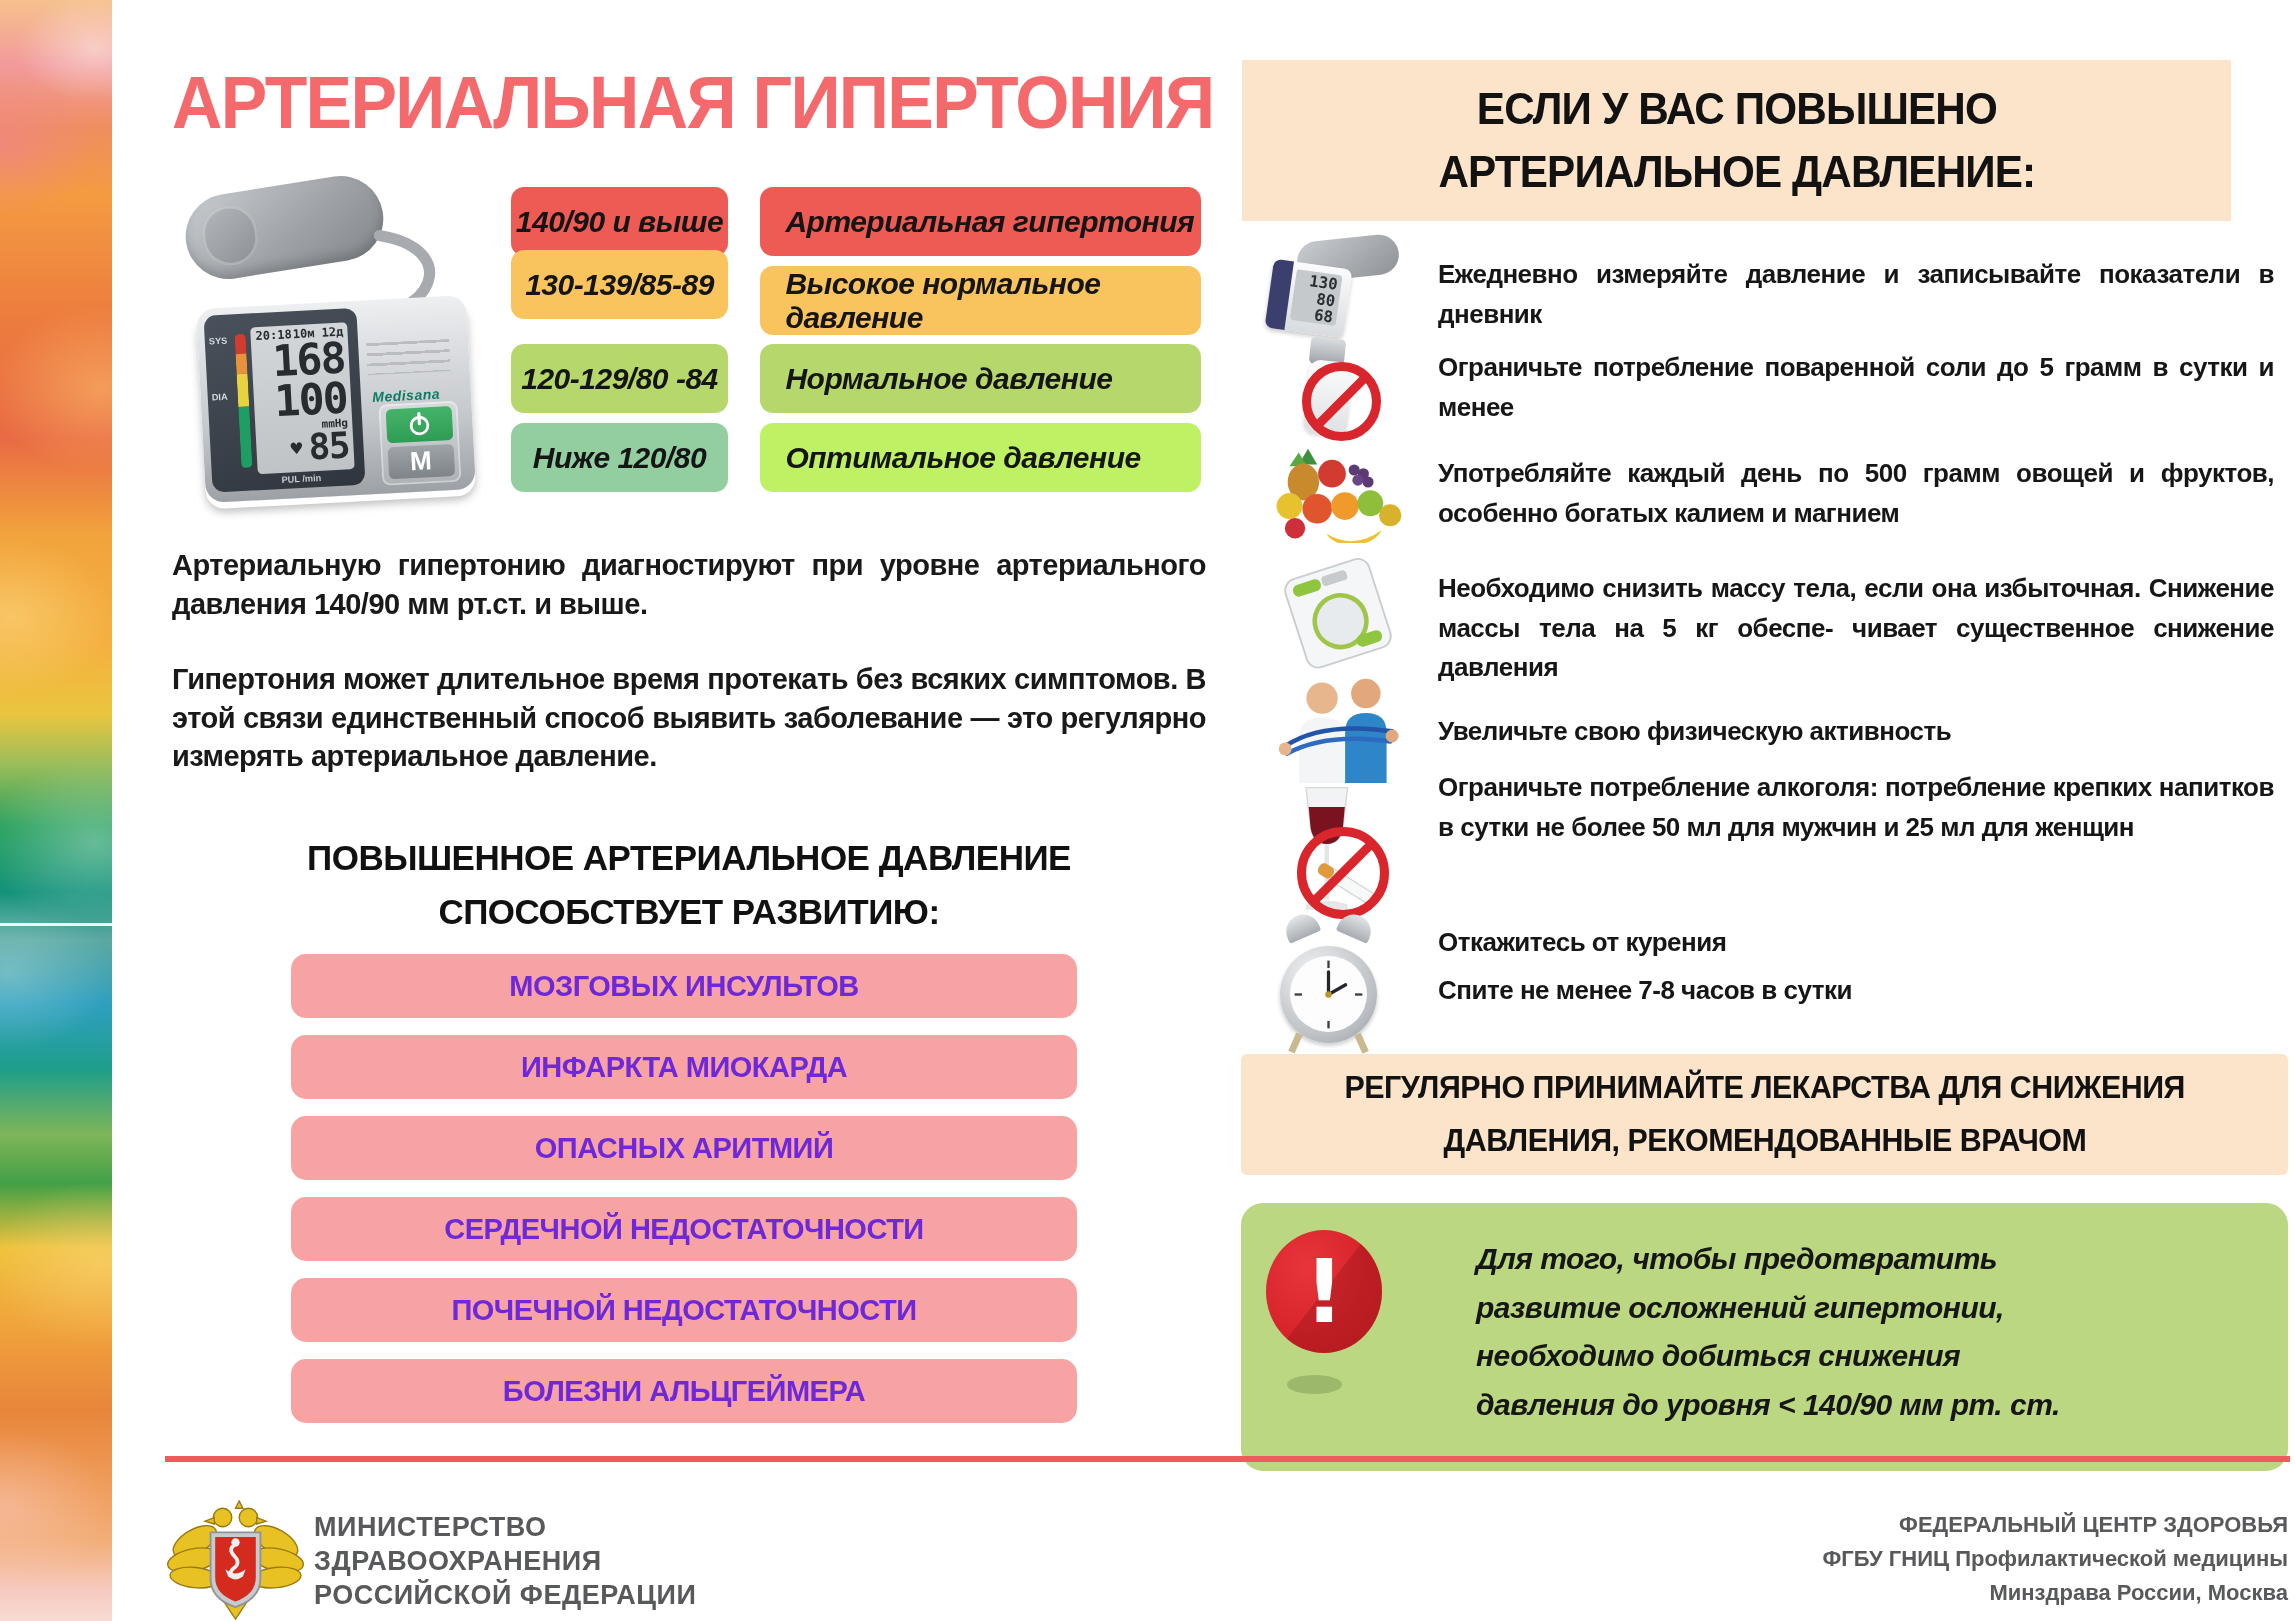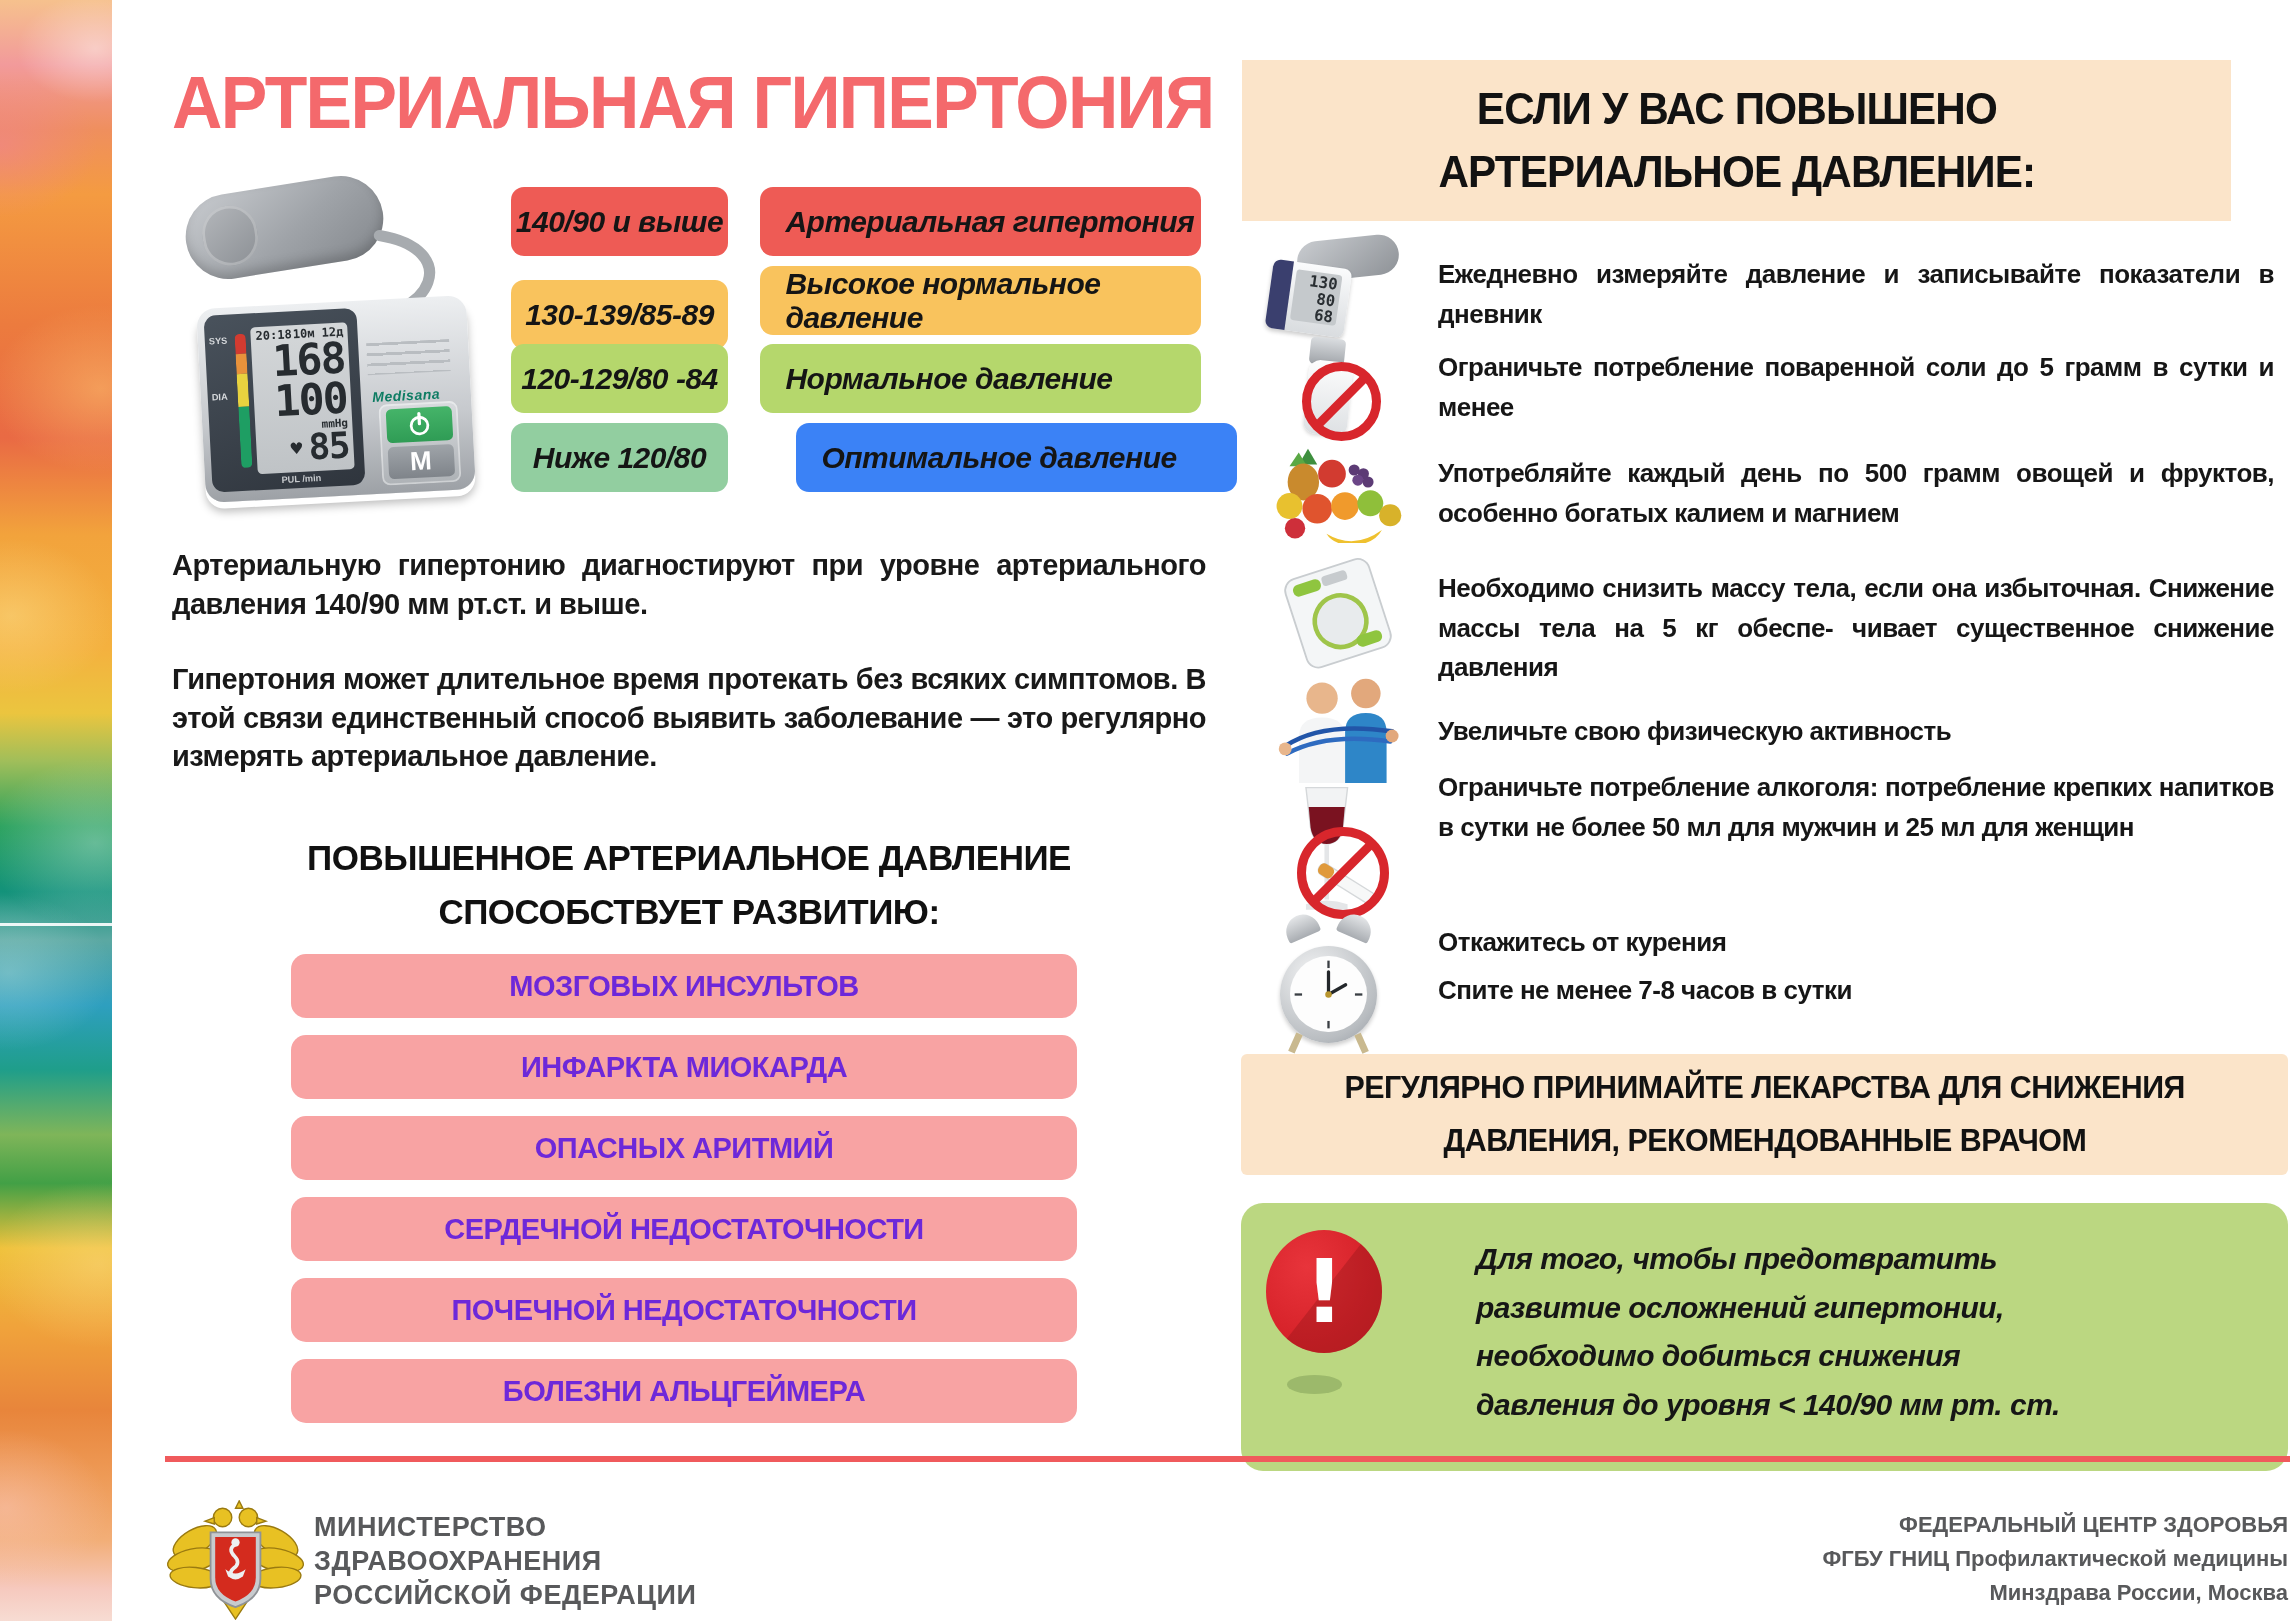--- a/index.html
+++ b/index.html
@@ -229,26 +229,26 @@
           </div>
           <div class="btn-m">M</div>
         </div>
       </div>
     </div>
   </div>
 
   <div>
     <div class="cell range" style="top: 187px; height: 69px; background-color: rgb(238, 91, 85);">140/90 и выше</div>
     <div class="cell label" style="top: 187px; height: 69px; background-color: rgb(238, 91, 85);">Артериальная гипертония</div>
-    <div class="cell range" style="top: 280px; height: 69px; background-color: rgb(249, 195, 93);">130-139/85-89</div>
+    <div class="cell range" style="top: 250px; height: 69px; background-color: rgb(249, 195, 93);">130-139/85-89</div>
     <div class="cell label" style="top: 266px; height: 69px; background-color: rgb(249, 195, 93);">Высокое нормальное давление</div>
     <div class="cell range" style="top: 344px; height: 69px; background-color: rgb(181, 215, 108);">120-129/80 -84</div>
     <div class="cell label" style="top: 344px; height: 69px; background-color: rgb(181, 215, 108);">Нормальное давление</div>
     <div class="cell range" style="top: 423px; height: 69px; background-color: rgb(146, 206, 160);">Ниже 120/80</div>
-    <div class="cell label" style="top: 423px; height: 69px; background-color: #3b82f6; margin-left: 36px;">Оптимальное давление</div>
+    <div class="cell label" style="top: 423px; height: 69px; background-color: #bef264;">Оптимальное давление</div>
   </div>
 
   <p class="abs para" style="top:546px;">Артериальную гипертонию диагностируют при уровне артериального давления 140/90 мм рт.ст. и выше.</p>
   <p class="abs para" style="top:660px;">Гипертония может длительное время протекать  без всяких симптомов. В этой связи единственный способ выявить заболевание — это регулярно измерять артериальное давление.</p>
 
   <div class="abs risks-heading" style="top:831px;">
     <div>ПОВЫШЕННОЕ АРТЕРИАЛЬНОЕ ДАВЛЕНИЕ</div>
     <div>СПОСОБСТВУЕТ РАЗВИТИЮ:</div>
   </div>
 

